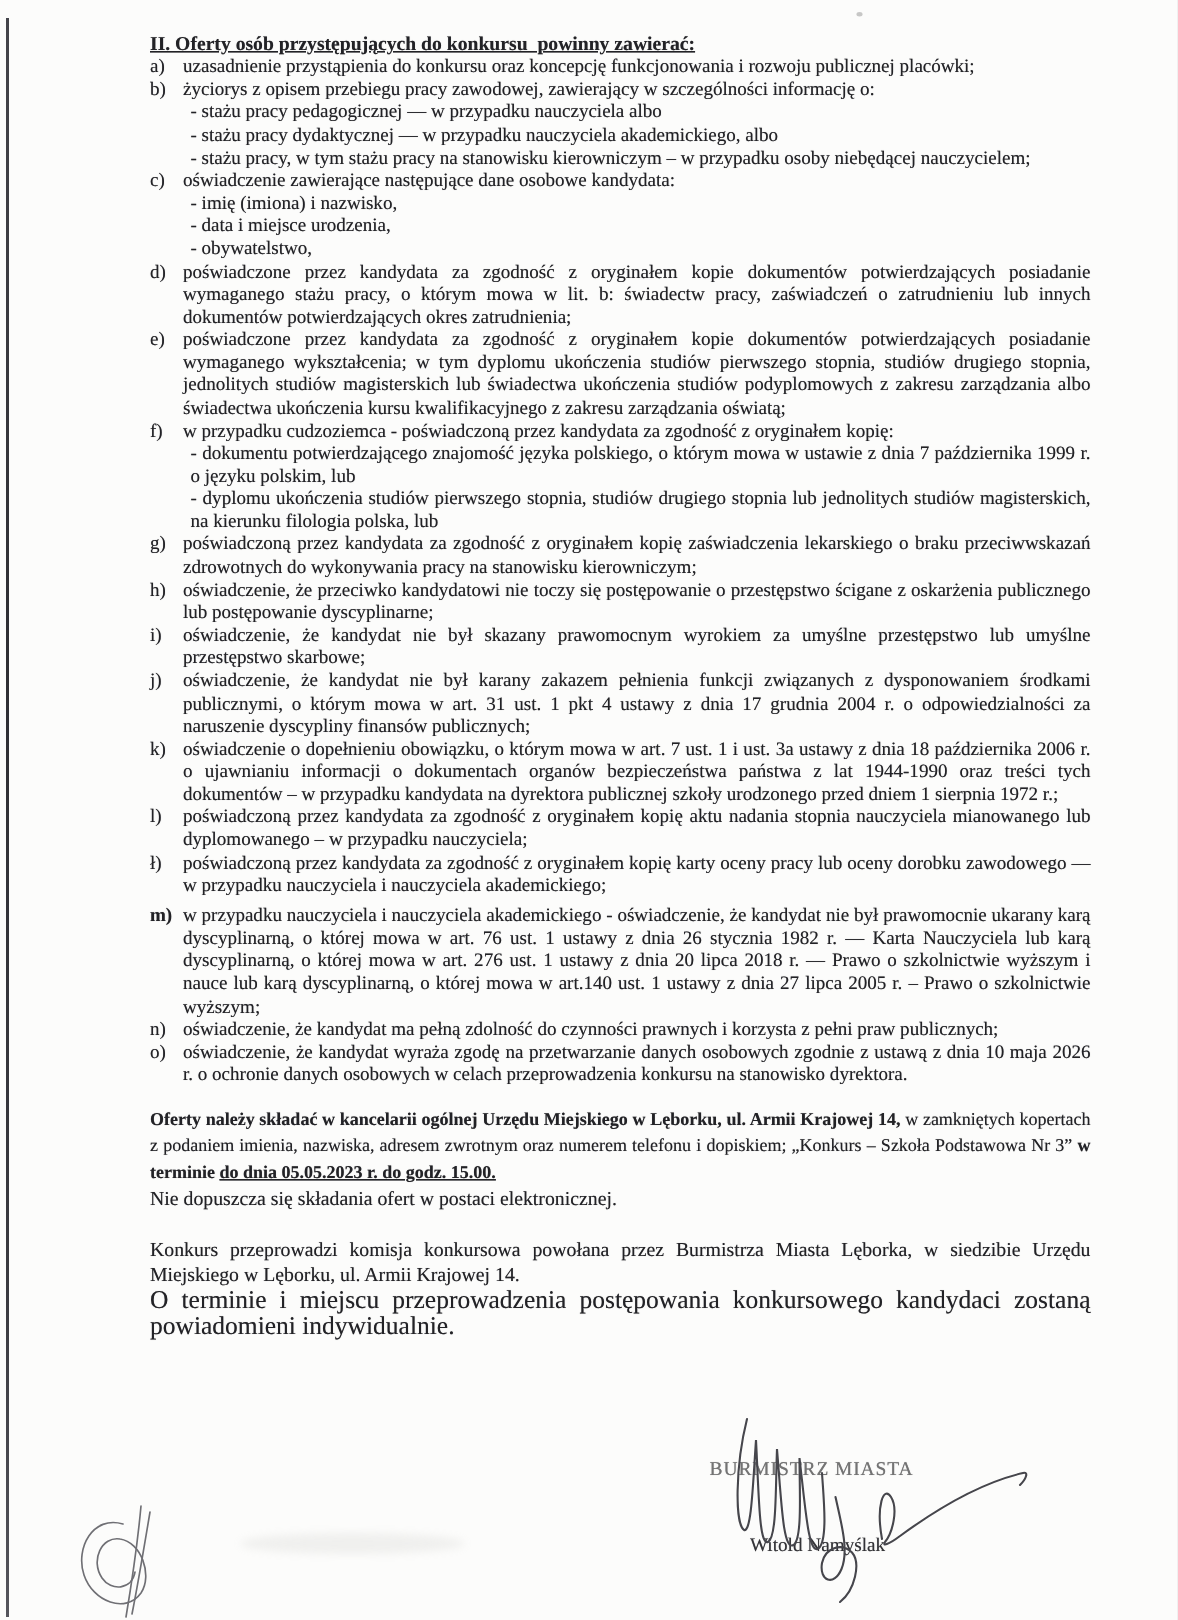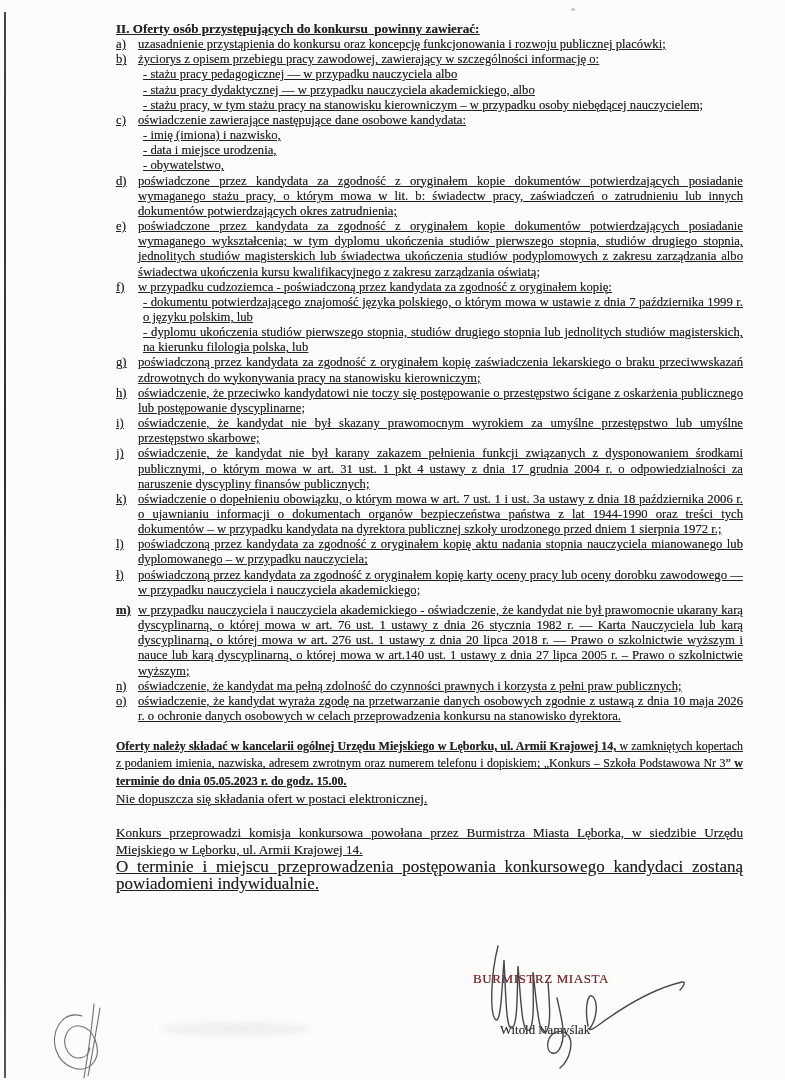--- a/index.html
+++ b/index.html
@@ -15,22 +15,22 @@
   }
   .scan-edge {
     position:absolute; left:4px; top:12px; width:2px; height:1066px;
     background:linear-gradient(#44444a,#2e2e33 40%,#3a3a40 80%,#55555c);
   }
   .top-speck { position:absolute; left:571px; top:8px; width:4px; height:3px;
     background:#9a9a9a; opacity:.55; border-radius:50%; }
   .smudge { position:absolute; left:160px; top:1022px; width:150px; height:14px;
     background:#b9b9b4; opacity:.18; filter:blur(3px); border-radius:50%; }
   .content {
-    position:absolute; left:116px; top:21px; width:627px;
-    font-size:12.7px; line-height:15.15px;text-decoration:underline;
+    position:absolute; left:100px; top:21px; width:627px;
+    font-size:12.7px; line-height:15.15px;
   }
   .heading {
     font-weight:bold; text-decoration:underline; white-space:pre-wrap;
     font-size:13.1px; margin:0 0 1px 0;
   }
   .li { display:flex; }
   .li .lbl { flex:0 0 22px; }
   .li .itxt { flex:1; }
   .p { text-align:justify; }
   .sub { margin-left:5px; }
@@ -39,21 +39,21 @@
   .offer {
     margin:14px 0 0 0; text-align:justify; line-height:17.2px; font-size:12px;
   }
   .offer .b { font-weight:bold; }
   .offer .u { text-decoration:underline; }
   .note { margin:0; line-height:17px; font-size:13.2px; }
   .closing { margin:17px 0 0 0; text-align:justify; line-height:17px; font-size:13.2px; }
   .closing2 { margin:0; text-align:justify; line-height:17px; font-size:17px; }
   .sig-title {
     position:absolute; left:473px; top:971px; width:200px;
-    font-size:13px; letter-spacing:0.6px; color:#7f1d1d;
+    font-size:13px; letter-spacing:0.6px; color:#737373;
   }
   .sig-name {
     position:absolute; left:500px; top:1023px; width:160px;
     font-size:12.8px; color:#333337;
   }
   .sig-scribble { position:absolute; left:460px; top:938px; }
   .corner-scribble { position:absolute; left:42px; top:998px; }
   svg path { fill:none; stroke:#46464c; stroke-width:1.4; stroke-linecap:round; }
   .corner-scribble svg path { stroke:#6f6f74; stroke-width:1.1; }
 </style>

